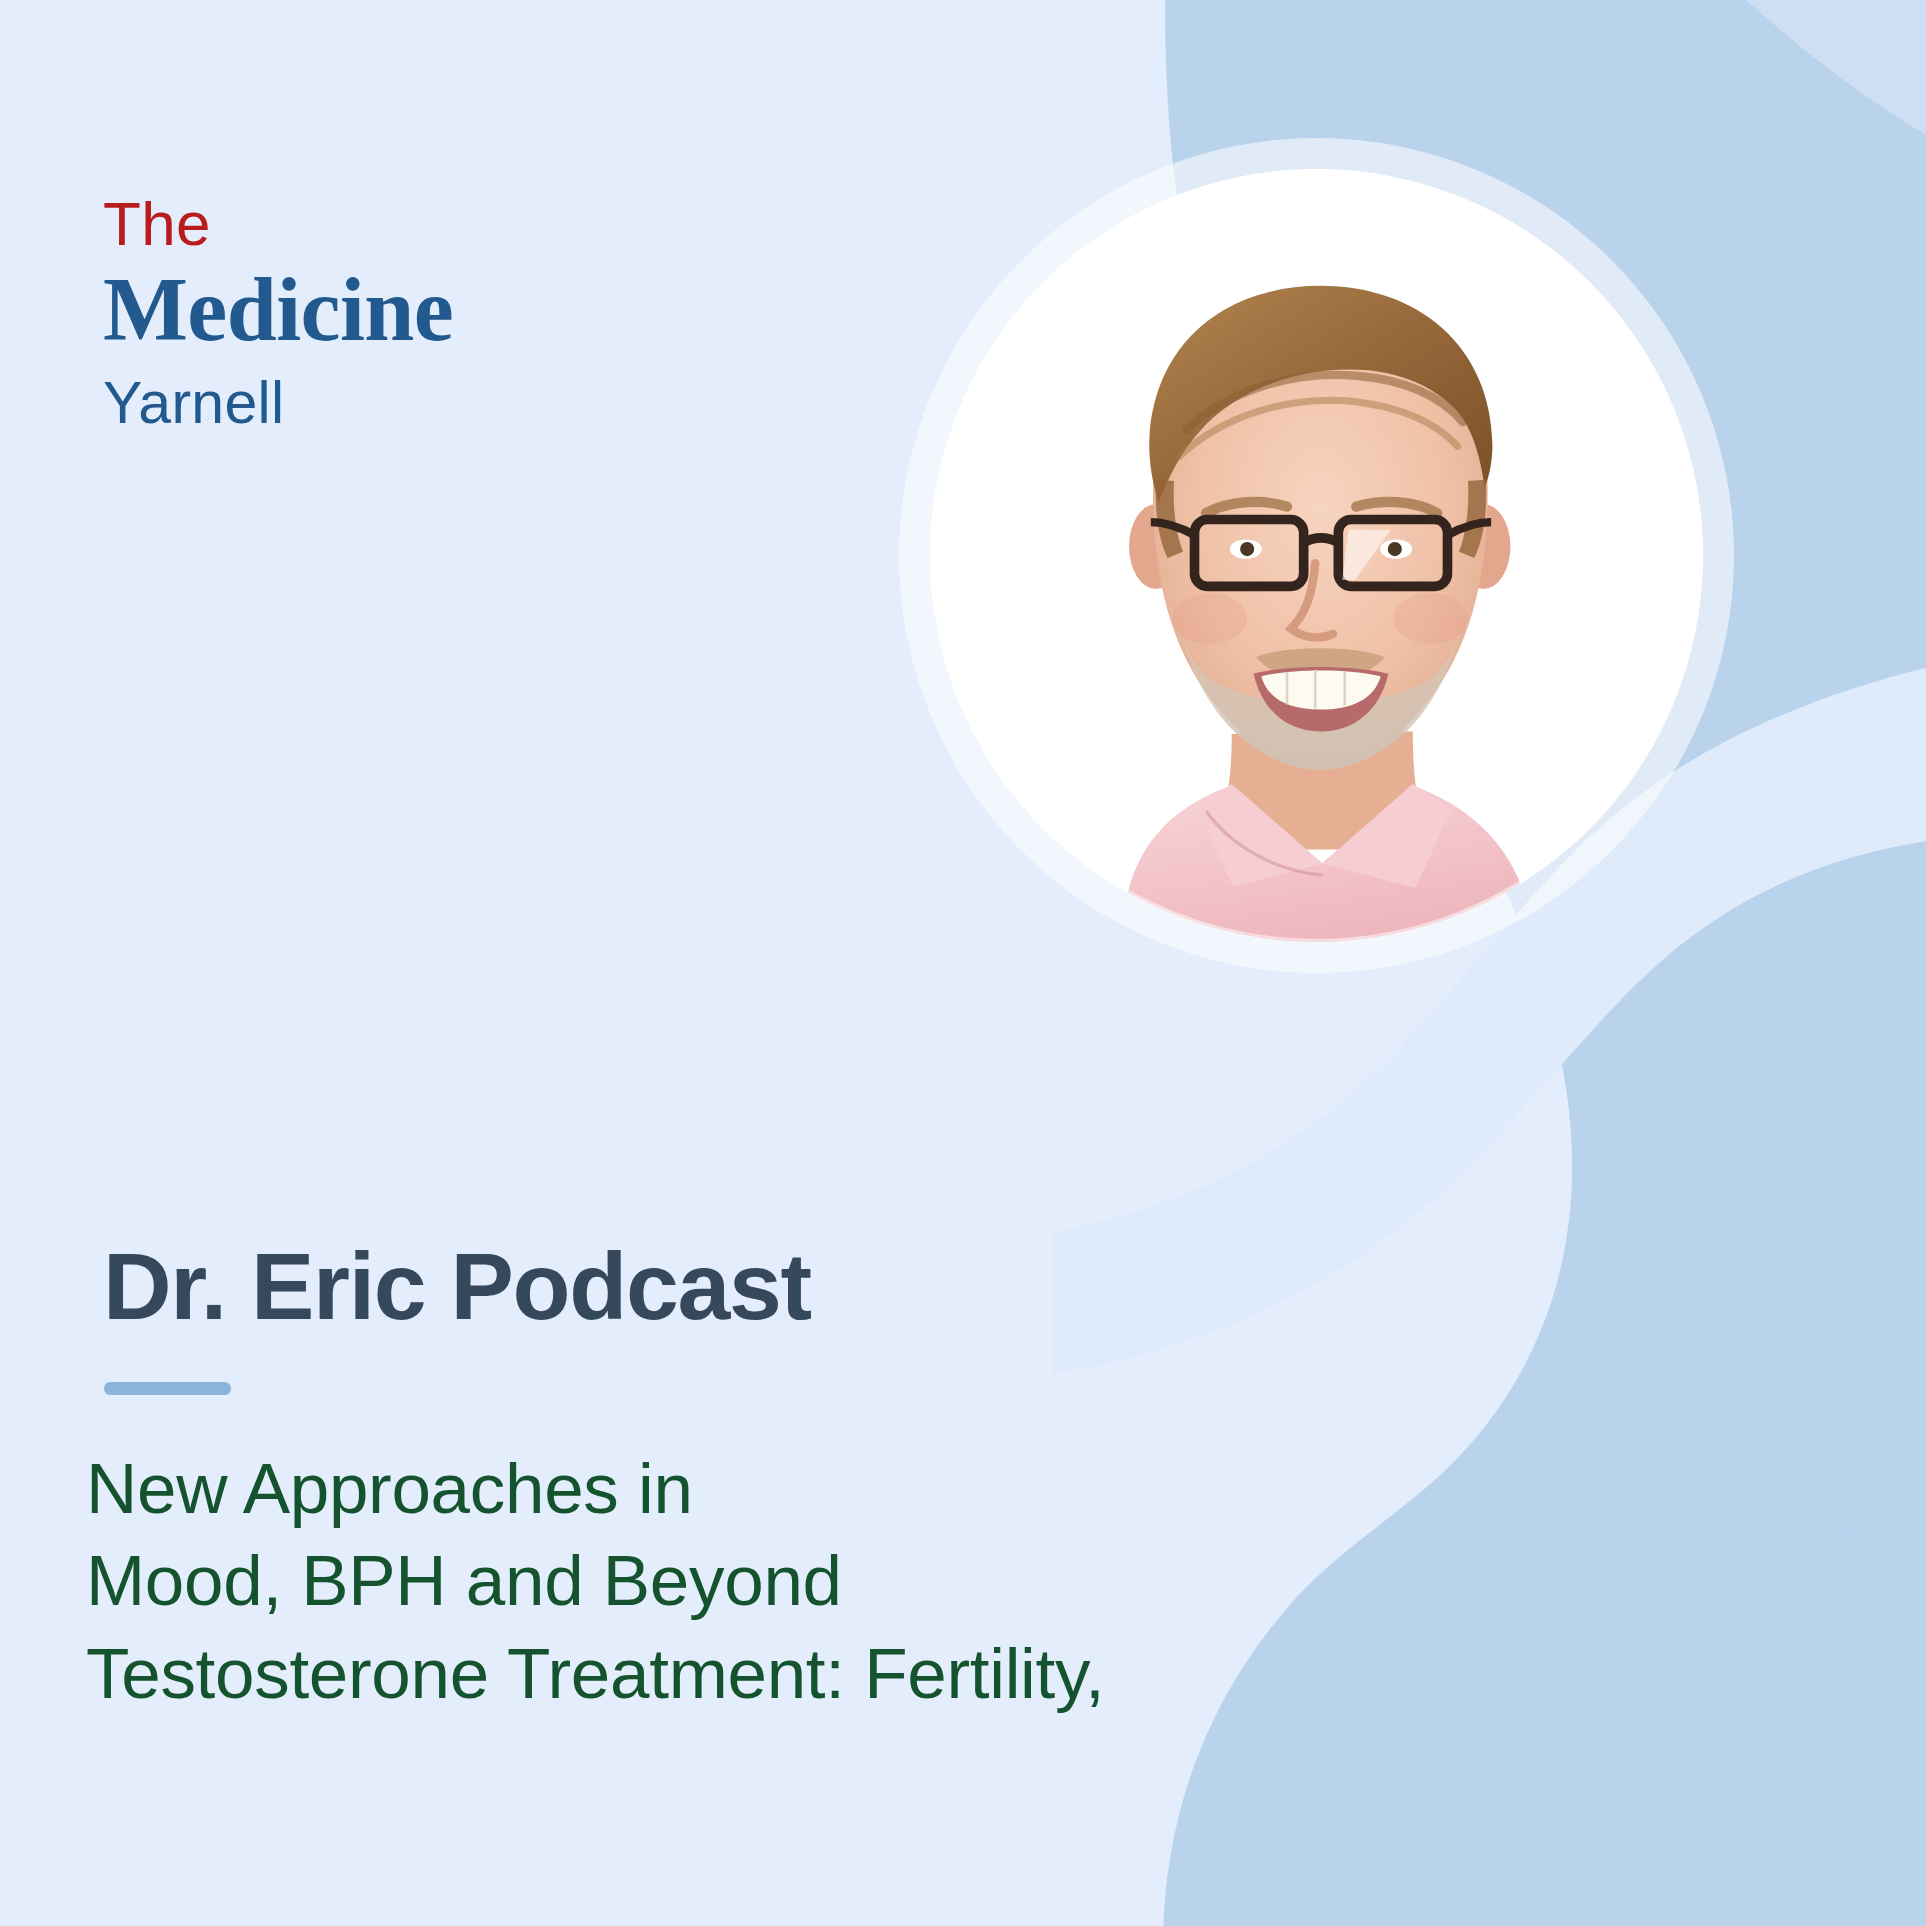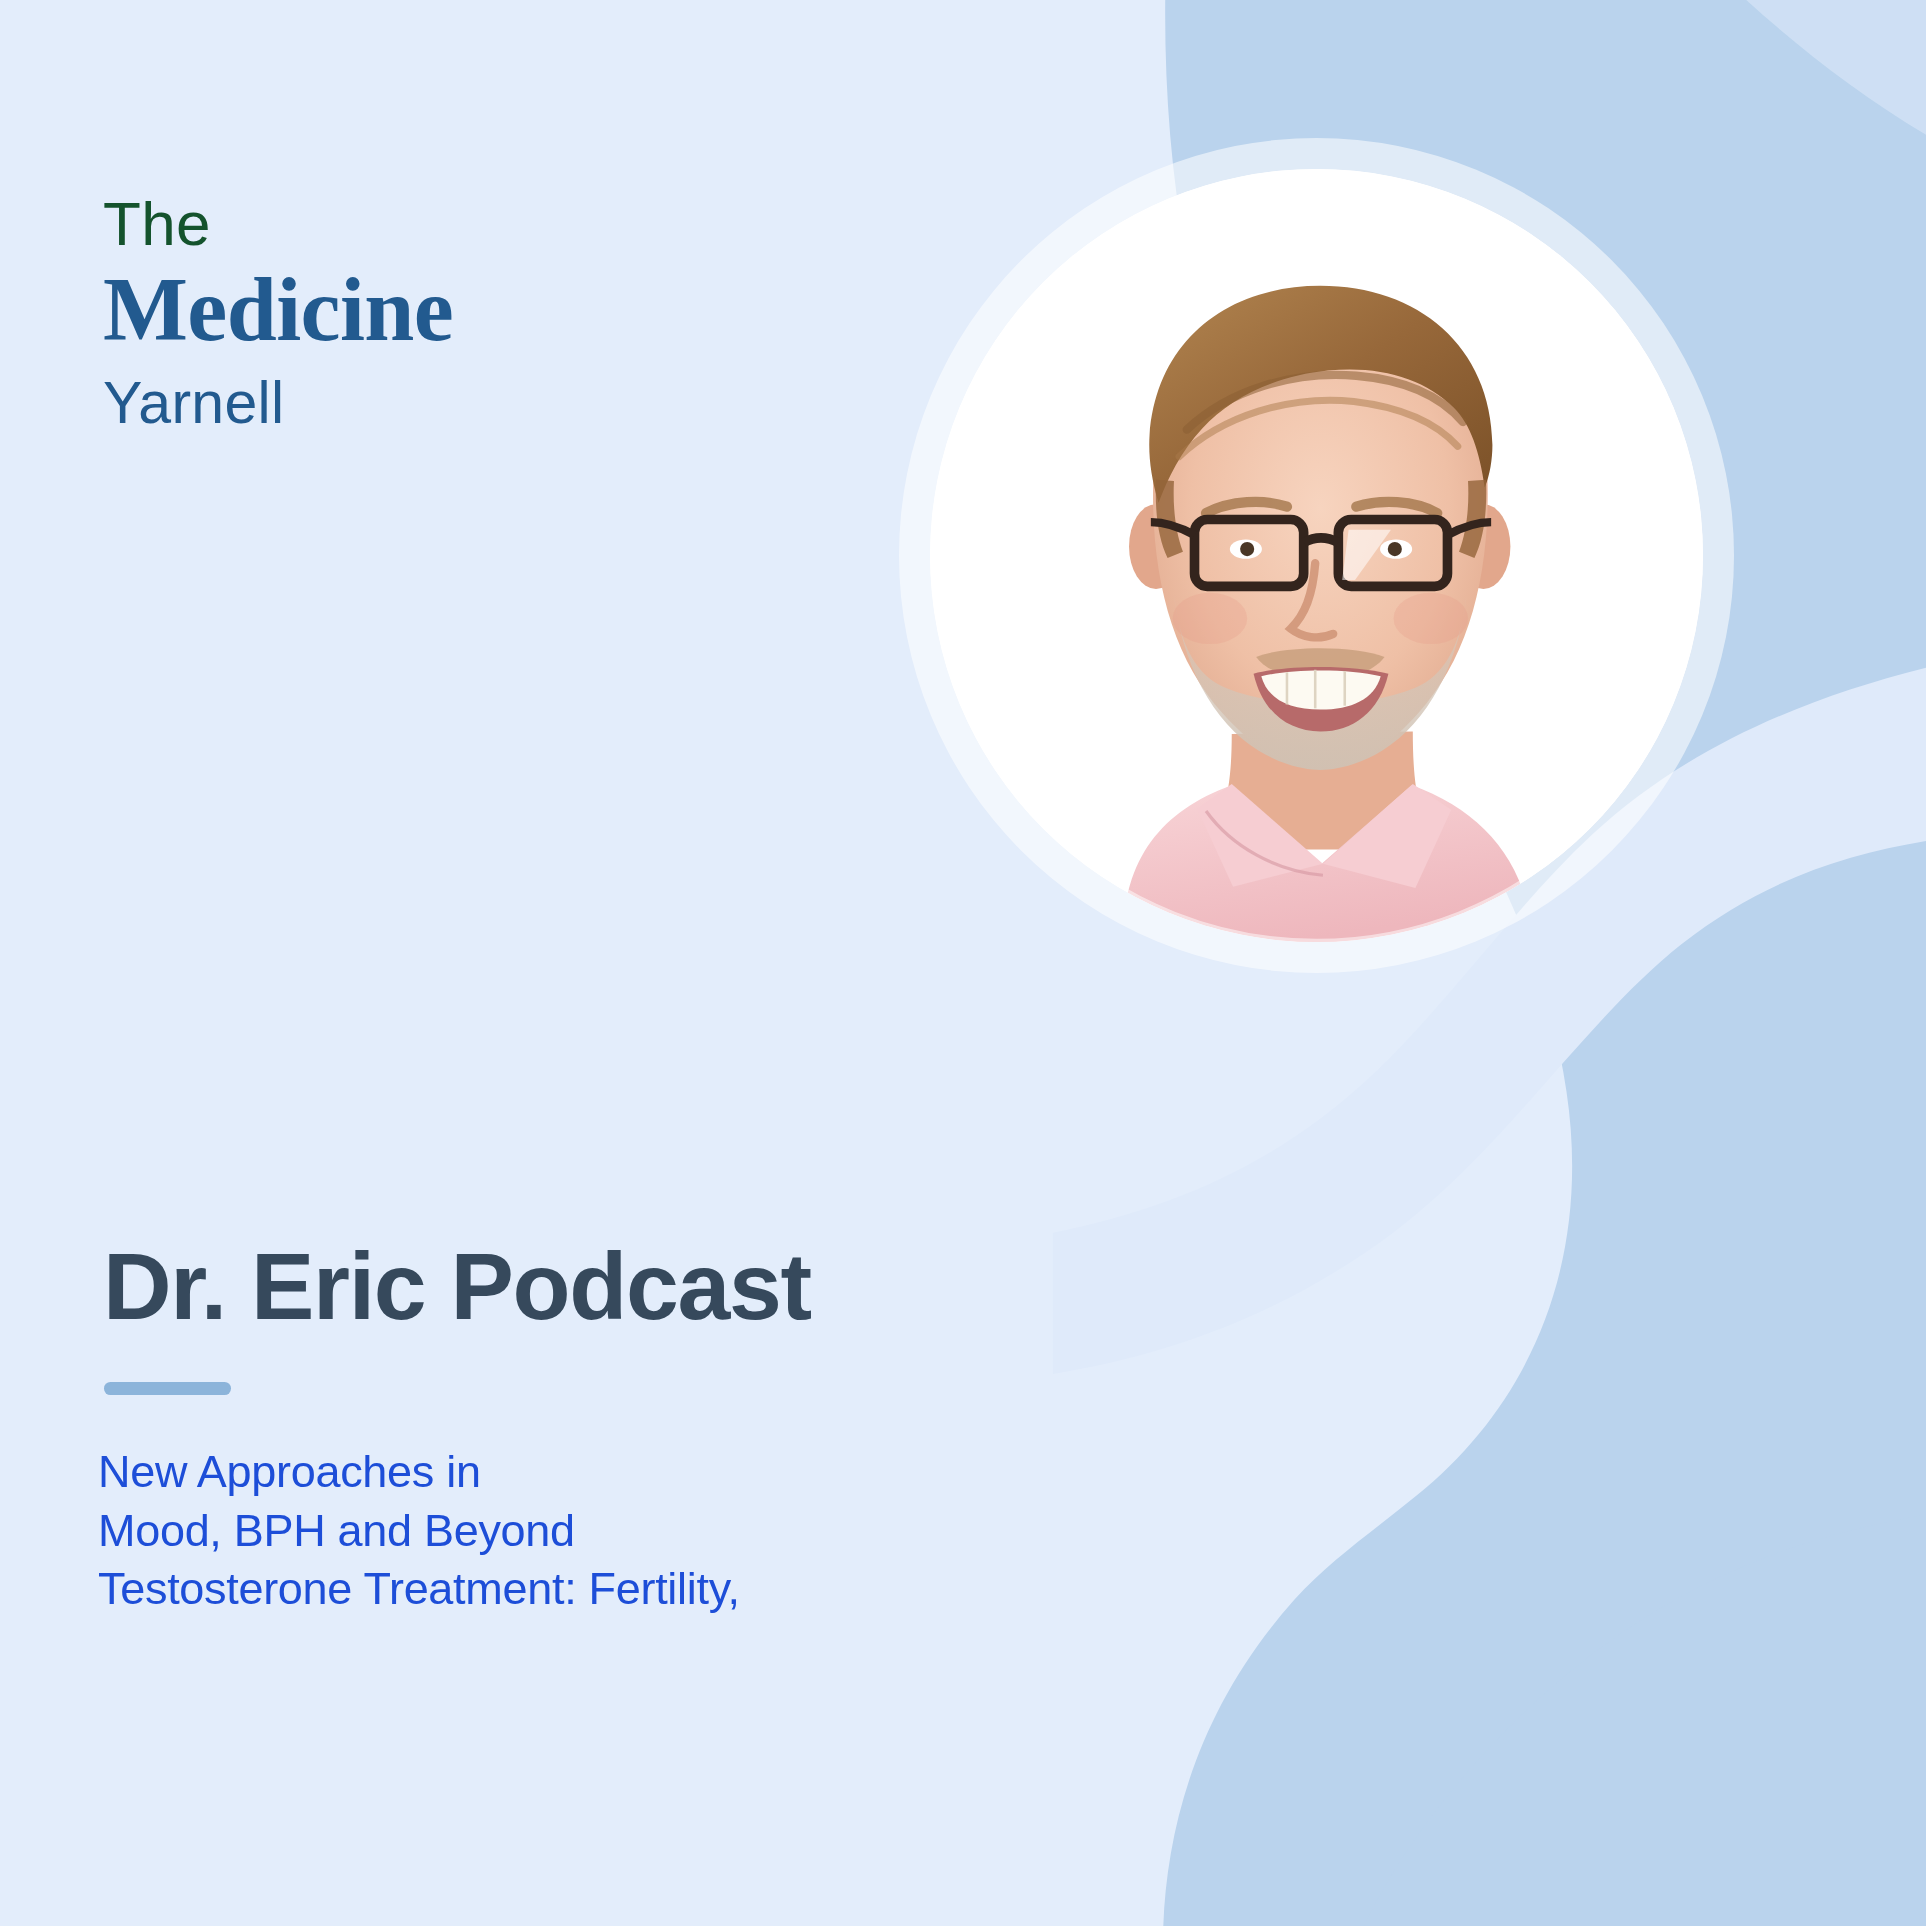--- a/index.html
+++ b/index.html
@@ -33,21 +33,21 @@
     left: 103px;
     top: 193px;
     width: 770px;
   }
   .logo-the {
     font-family: "Liberation Sans", sans-serif;
     font-weight: 300;
     font-size: 62px;
     line-height: 1.0;
     letter-spacing: 0.3px;
-    color: #14532d;
+    color: #b91c1c;
     margin: 0 0 11.6px 0;
   }
   .logo-main {
     font-family: "Liberation Serif", serif;
     font-weight: 700;
     font-size: 90px;
     line-height: 1.06;
     letter-spacing: -0.6px;
     color: #225a8f;
     margin: 0;
@@ -108,30 +108,30 @@
     position: absolute;
     left: 104px;
     top: 1382px;
     width: 127px;
     height: 13px;
     border-radius: 6.4px;
     background: #8cb4da;
   }
   .episode-title {
     position: absolute;
-    left: 98px;
+    left: 86px;
     top: 1443px;
     width: 1284px;
     margin: 0;
     font-family: "Liberation Sans", sans-serif;
     font-weight: 400;
-    font-size: 45px;
+    font-size: 71px;
     line-height: 1.30;
     letter-spacing: -0.3px;
-    color: #1d4ed8;
+    color: #14532d;
   }
   .episode-title .tline { display: block; white-space: nowrap; }
 </style>
 </head>
 <body>
 
 <div id="cover">
 
   <div class="bg-layer">
     <svg viewBox="0 0 3000 3000" xmlns="http://www.w3.org/2000/svg" aria-hidden="true">

